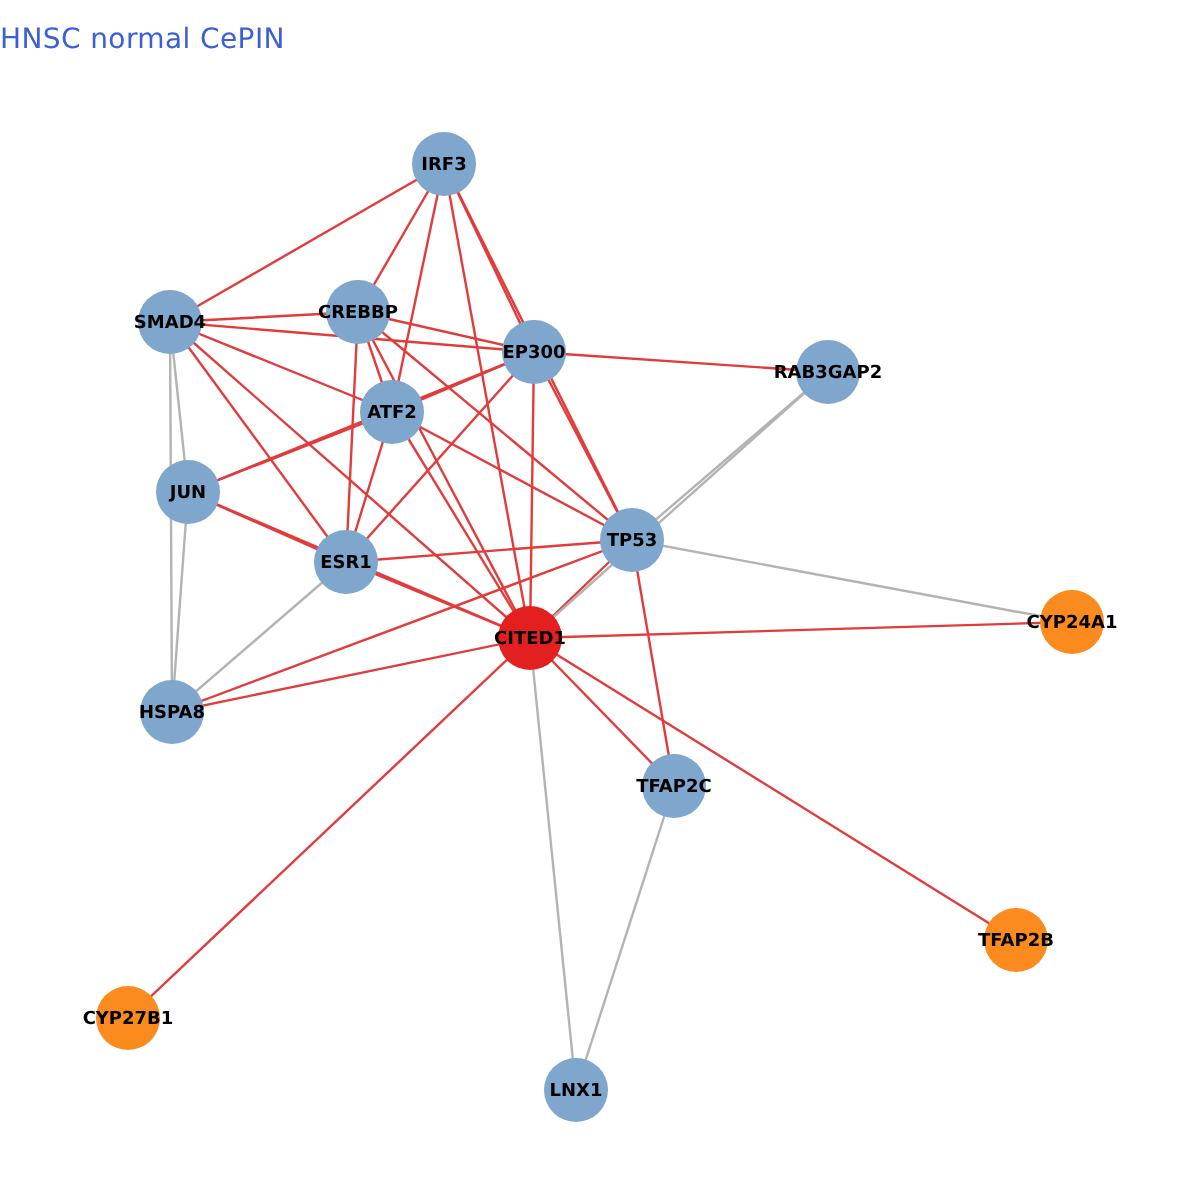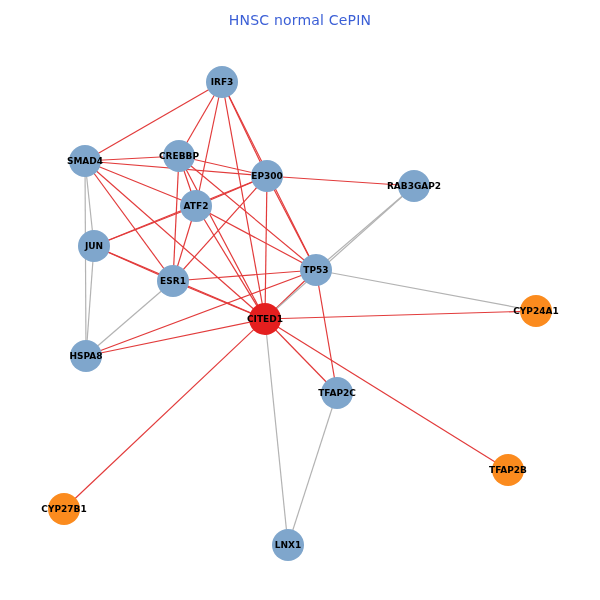--- a/index.html
+++ b/index.html
@@ -15,21 +15,20 @@
       width: 600px;
       height: 600px;
       font-family: "DejaVu Sans", sans-serif;
       background: #ffffff;
     }
     .title {
       position: absolute;
       top: 12px;
       left: 0;
       width: 100%;
-      text-align: center;
       font-size: 14px;
       font-weight: 400;
       letter-spacing: 0.2px;
     }
     svg.net {
       position: absolute;
       top: 0;
       left: 0;
       display: block;
     }

